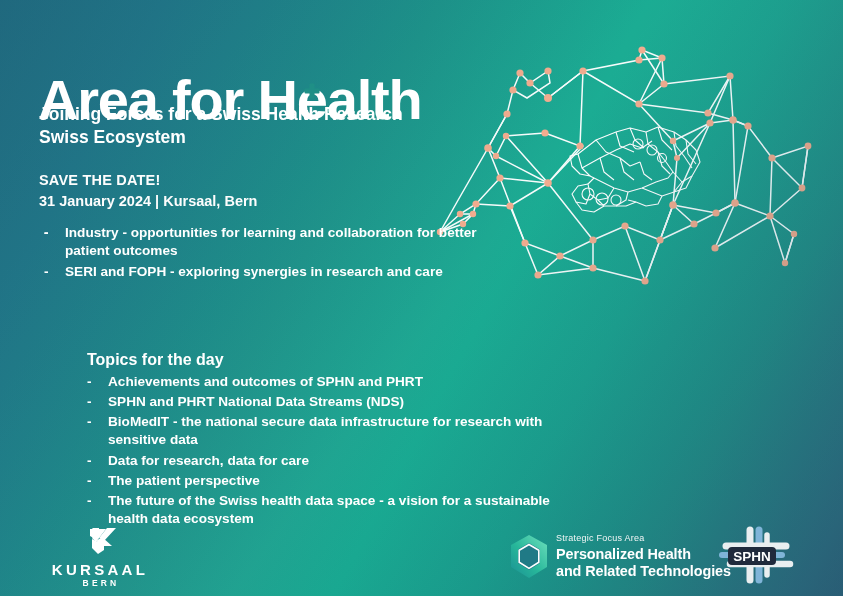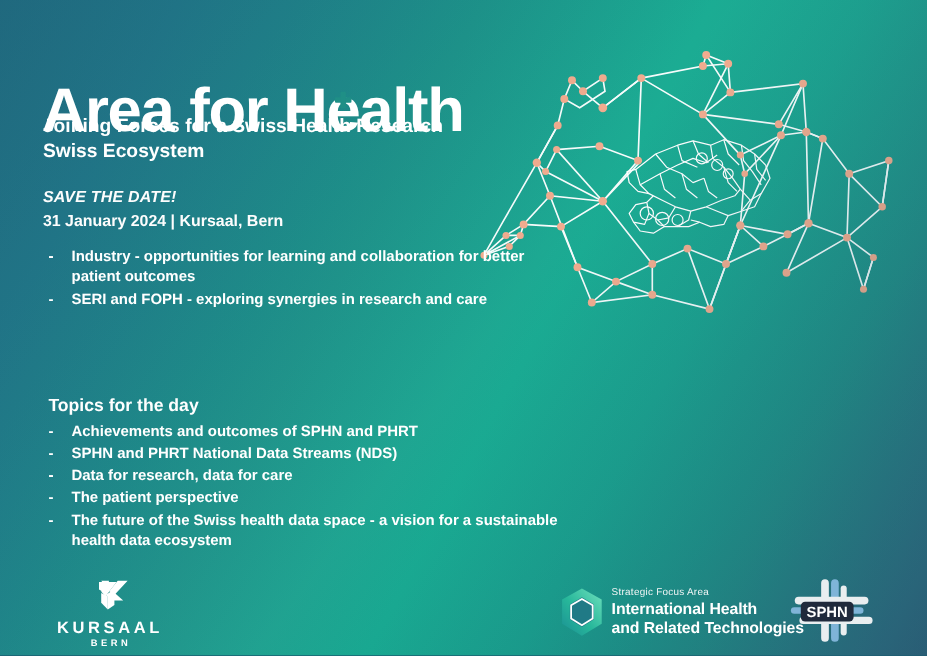--- a/index.html
+++ b/index.html
@@ -95,29 +95,29 @@
   }
   .savedate {
     position: absolute;
     left: 39px;
     top: 170px;
     font-size: 14.5px;
     line-height: 1.42;
     font-weight: bold;
     color: #fdfdfd;
   }
-  .savedate .line1 { letter-spacing: 0.2px; font-style: italic; }
+  .savedate .line1 { letter-spacing: 0.2px; }
 
   .section {
     position: absolute;
     left: 42px;
     color: #ffffff;
   }
   #keynotes { top: 221px; width: 470px; }
-  #topics   { top: 360px; width: 480px; }
+  #topics   { top: 350px; width: 480px; margin-left: 43px; }
 
   .sec-head {
     font-size: 16px;
     font-weight: bold;
     line-height: 1.2;
     margin: 0 0 4px 2px;
     color: #ffffff;
   }
   ul.bullets {
     list-style: none;
@@ -406,20 +406,21 @@
         <li>
           <span class="dash">-</span>
           <span>Achievements and outcomes of SPHN and PHRT</span>
         </li>
         <li>
           <span class="dash">-</span>
           <span>SPHN and PHRT National Data Streams (NDS)</span>
         </li>
         <li>
           <span class="dash">-</span>
+          <span>BioMedIT - the national secure data infrastructure for research with sensitive data</span>
         </li>
         <li>
           <span class="dash">-</span>
           <span>Data for research, data for care</span>
         </li>
         <li>
           <span class="dash">-</span>
           <span>The patient perspective</span>
         </li>
         <li>
@@ -454,21 +455,21 @@
           <stop offset="45%" stop-color="#27b79a"></stop>
           <stop offset="100%" stop-color="#6fe0bd"></stop>
         </linearGradient>
       </defs>
       <path d="M23 2 L41 12 L41 34 L23 45 L5 34 L5 12 Z" fill="url(#hexg)"></path>
       <path d="M23 10 L34 16.5 L34 30 L23 37 L12 30 L12 16.5 Z" fill="#207a86"></path>
       <path d="M23 11.5 L32.8 17.3 L32.8 29.3 L23 35.4 L13.2 29.3 L13.2 17.3 Z" fill="none" stroke="#ffffff" stroke-width="1.6"></path>
     </svg>
     <div class="phrt-text">
       <div class="phrt-sfa">Strategic Focus Area</div>
-      <div class="phrt-main">International Health</div>
+      <div class="phrt-main">Personalized Health</div>
       <div class="phrt-main">and Related Technologies</div>
     </div>
   </div>
 
   <div class="logo-sphn">
     <svg viewBox="0 0 92 58" xmlns="http://www.w3.org/2000/svg">
       <g stroke-linecap="round" fill="none">
 
         <path d="M40 4 L40 54" stroke="#e9eef0" stroke-width="7"></path>
         <path d="M49 4 L49 54" stroke="#7fb4d8" stroke-width="7"></path>

